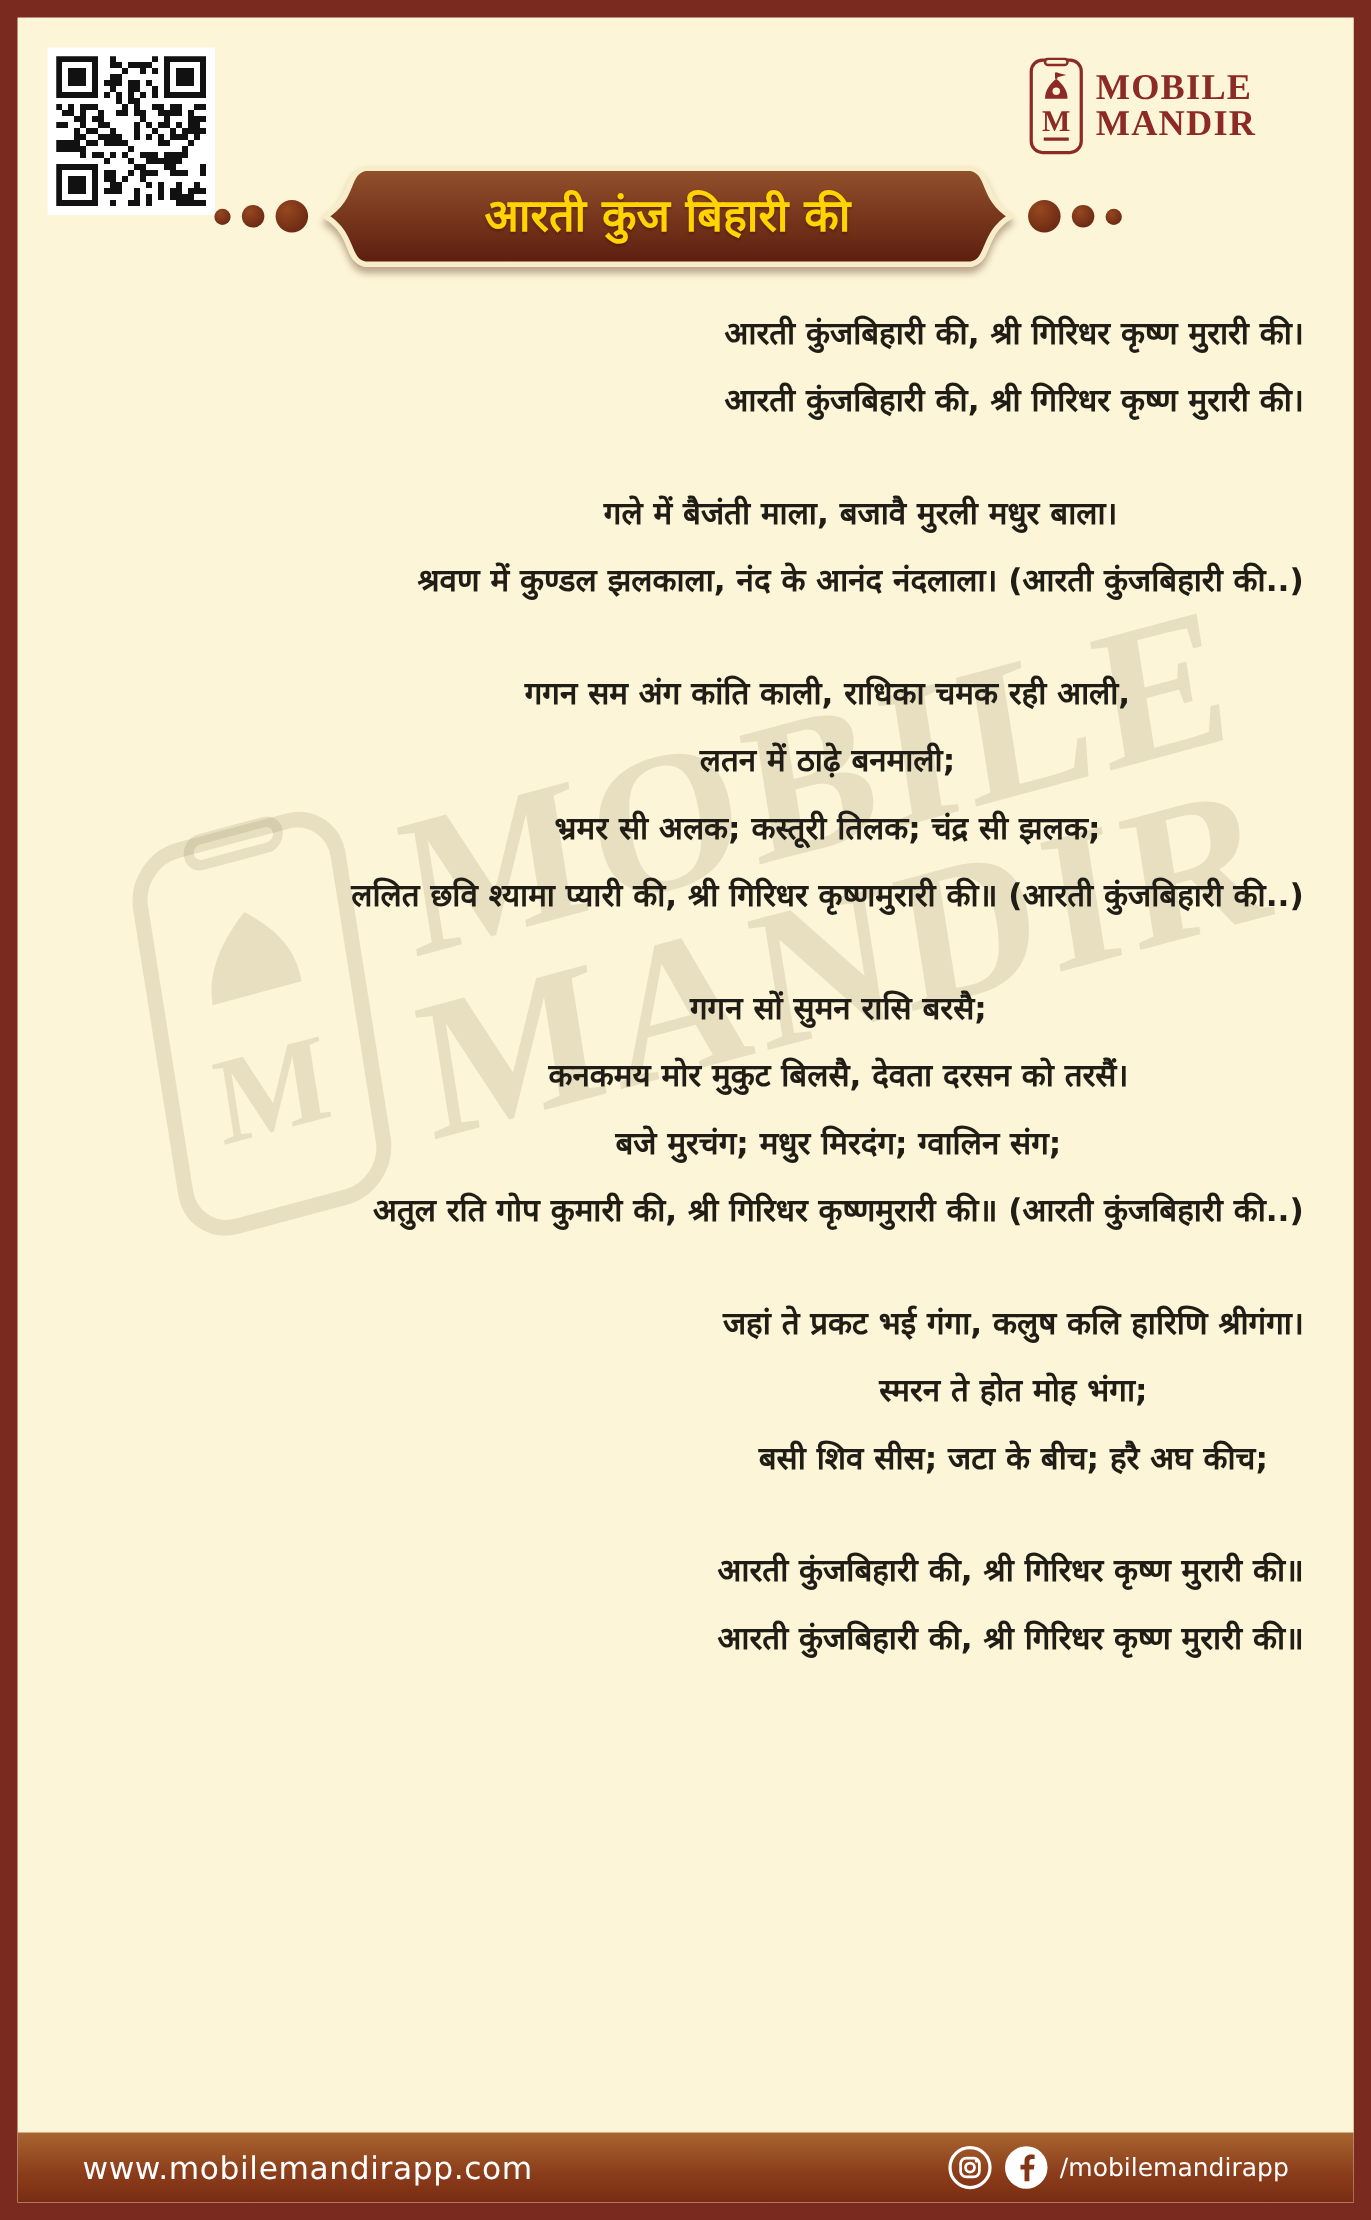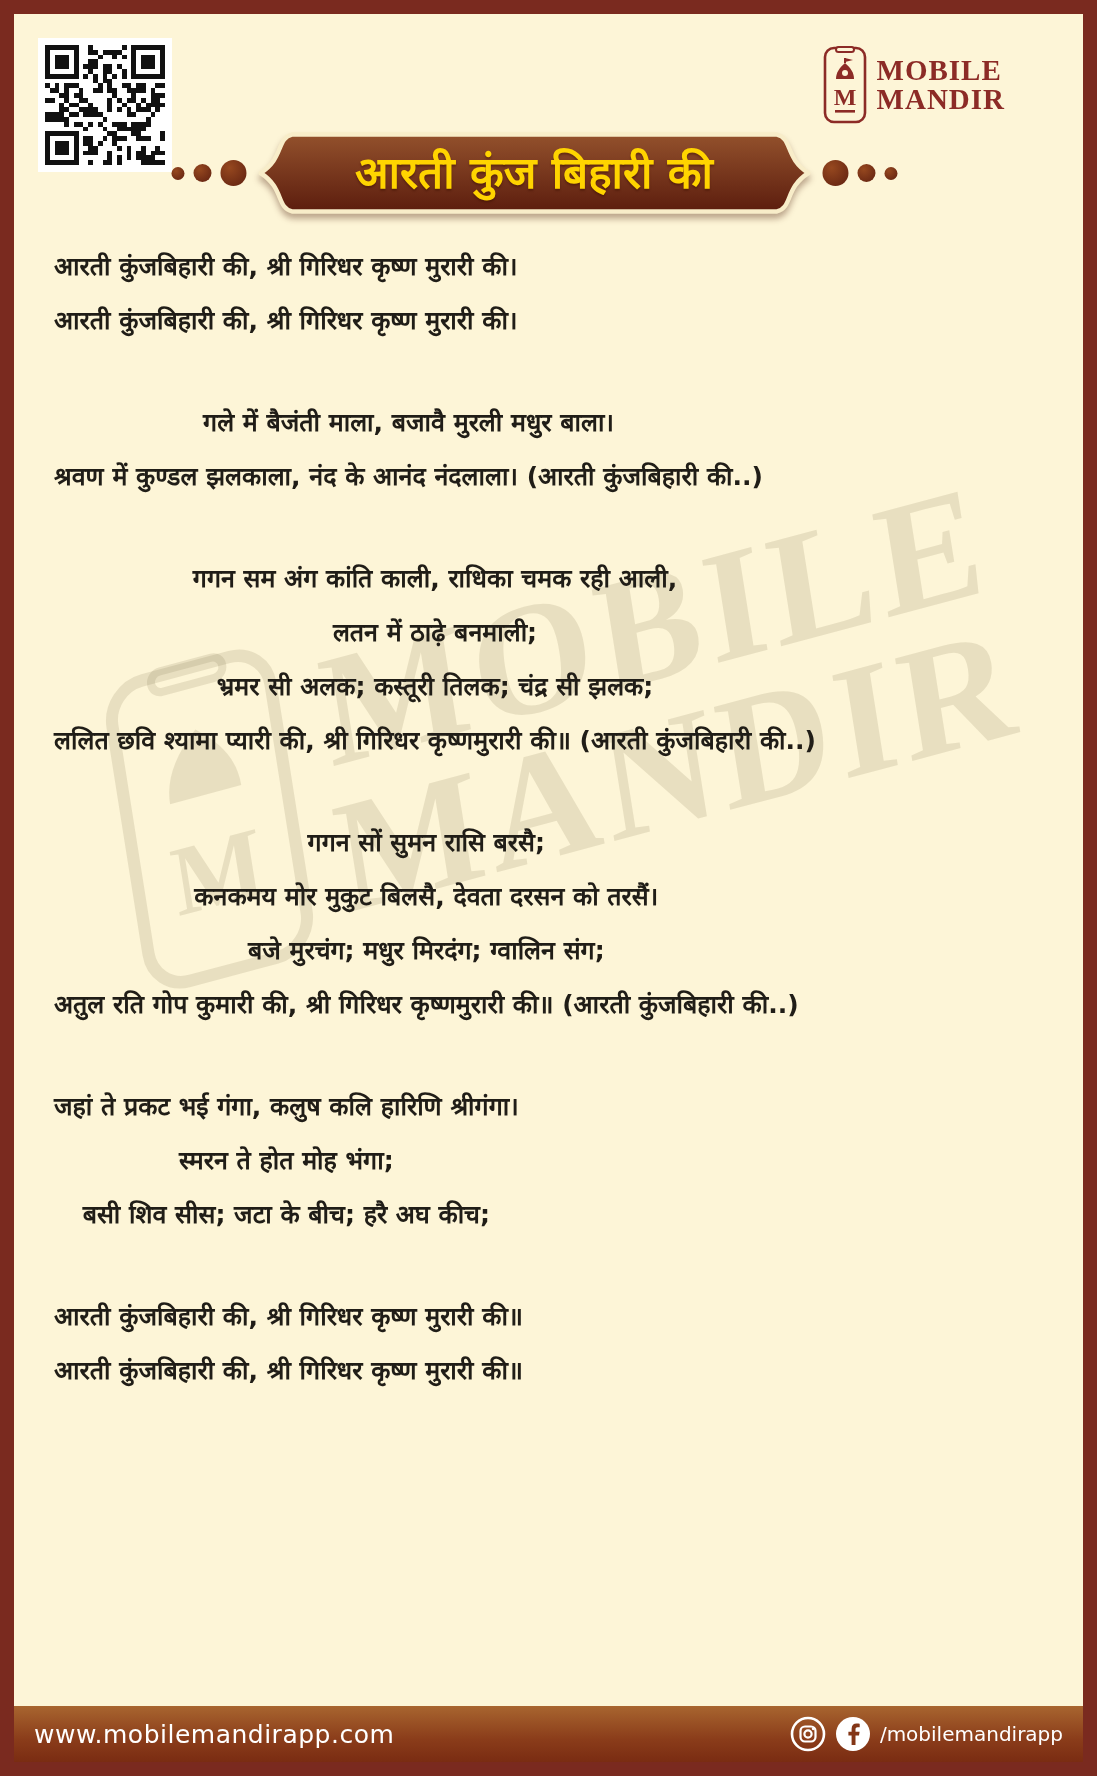--- a/index.html
+++ b/index.html
@@ -36,53 +36,53 @@
   .dot{border-radius:50%;background:radial-gradient(circle at 35% 30%, #96481f, #5f2010);}
   .dot.s{width:13px;height:13px;}
   .dot.m{width:18px;height:18px;}
   .dot.l{width:26px;height:26px;}
   .banner{
     position:relative;width:552px;height:86px;
     filter:drop-shadow(0 5px 3px rgba(70,20,0,.35));
   }
   .banner-title{
     position:absolute;left:0;right:0;top:50%;transform:translateY(-54%);
-    text-align:center;color:#ffd400;font-size:44px;font-weight:bold;
+    text-align:center;color:#ffd400;font-size:36px;font-weight:bold;
     text-shadow:0 2px 2px rgba(60,15,0,.45);
   }
   
   .watermark{
     position:absolute;left:70px;top:430px;width:960px;height:560px;
     display:flex;align-items:center;justify-content:center;gap:30px;
     transform:rotate(-15deg) skewX(-6deg);
     color:rgba(125,110,75,.16);
     pointer-events:none;user-select:none;
   }
   .watermark .wm-text{
     font-family:"Liberation Serif",serif;font-weight:bold;
     font-size:158px;line-height:.92;letter-spacing:6px;text-align:center;
   }
   
   .content{
     position:absolute;left:40px;right:40px;top:226px;
-    display:flex;flex-direction:column;gap:48px;align-items:flex-start;
+    display:flex;flex-direction:column;gap:36px;align-items:flex-end;
     z-index:2;
   }
   .stanza{display:flex;flex-direction:column;align-items:center;}
   .line{
     white-space:nowrap;text-align:center;
     font-size:25px;font-weight:bold;color:#201d17;
     line-height:54px;
   }
   
   .footer{
     position:absolute;left:0;right:0;bottom:0;height:56px;
     background:linear-gradient(180deg,#a8652f 0%,#8a3c1a 60%,#7a2c12 100%);
     display:flex;align-items:center;justify-content:space-between;
-    padding:0 20px;z-index:3;
+    padding:0 52px;z-index:3;
   }
   .footer .site{color:#fff;font-size:25px;letter-spacing:.5px;}
   .socials{display:flex;align-items:center;gap:9px;}
   .socials .handle{color:#fff;font-size:20px;}
 </style>
 </head>
 <body>
 
 <div class="page">
 

